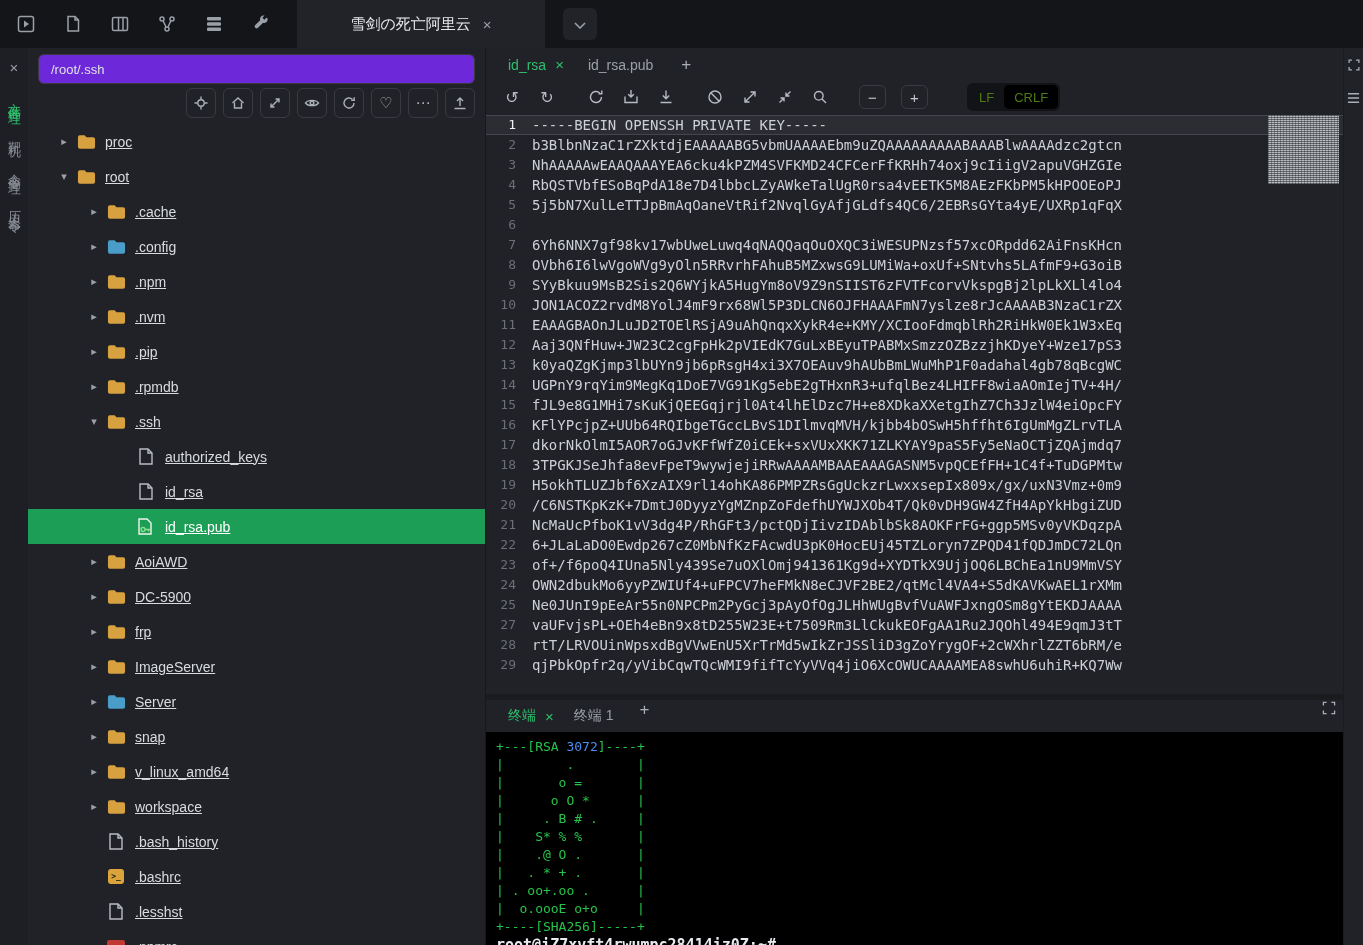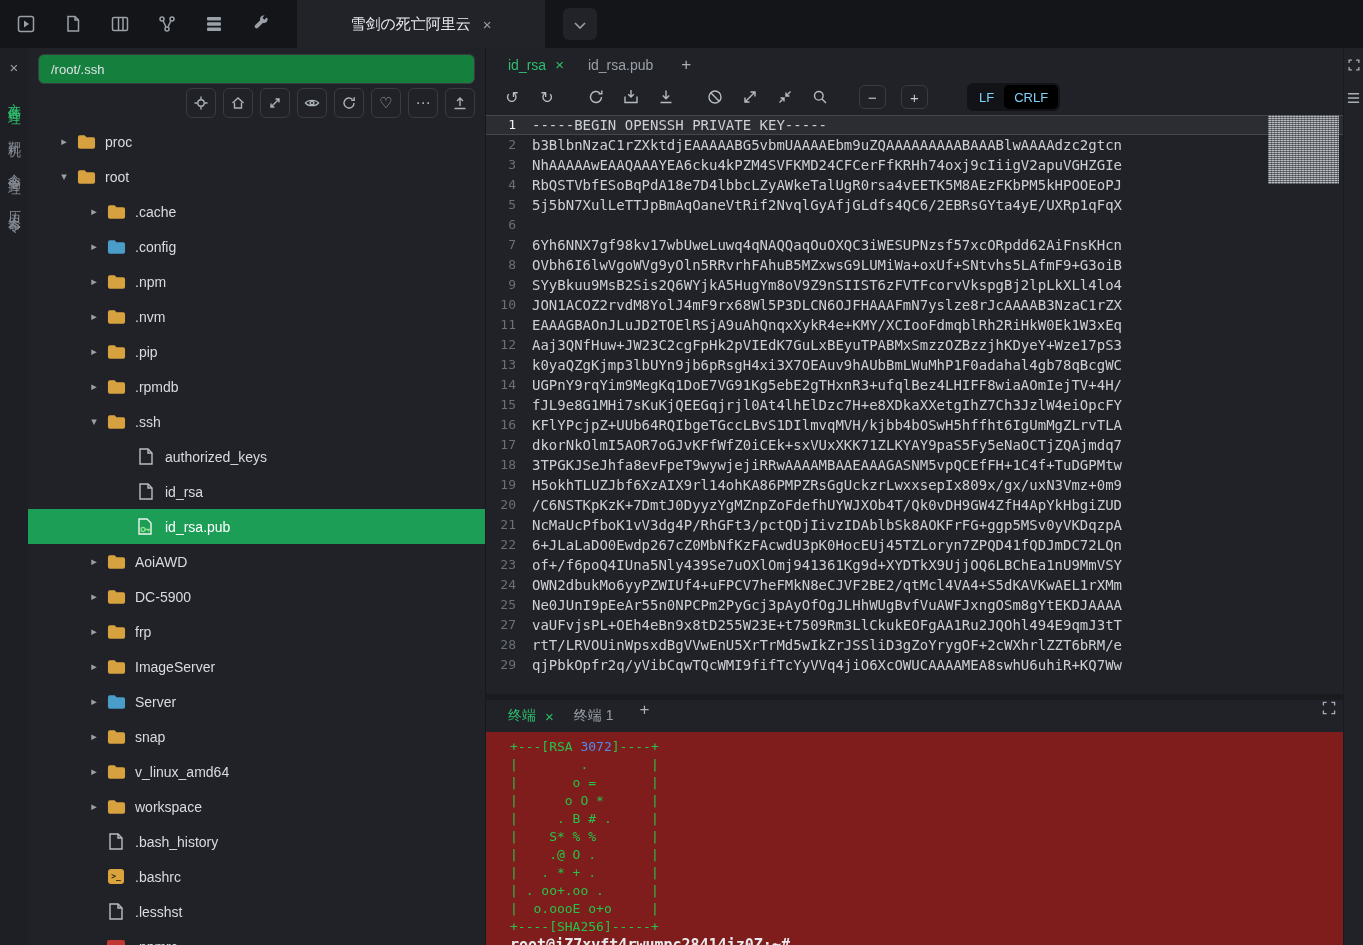--- a/index.html
+++ b/index.html
@@ -22,32 +22,32 @@
   .main{flex:1;display:flex;min-height:0;background:#212227;}
 
   .rail-left{flex:0 0 28px;background:#1e1f24;display:flex;flex-direction:column;align-items:center;padding-top:12px;}
   .rail-tab{writing-mode:vertical-rl;text-orientation:upright;font-size:13px;color:#878c94;
     margin-top:26px;letter-spacing:3px;cursor:pointer;white-space:nowrap;}
   .rail-tab.active{color:#2ebf6d;}
   .rail-tab:first-child{margin-top:18px;}
 
   .files{flex:0 0 458px;background:#212227;display:flex;flex-direction:column;border-right:1px solid #17181c;}
   .path-row{padding:6px 10px 2px;}
-  .path-input{height:30px;background:#15803d;border:1px solid #3a3b42;border-radius:6px;
+  .path-input{height:30px;background:#6d28d9;border:1px solid #3a3b42;border-radius:6px;
     color:#dfe2e6;font-size:13px;display:flex;align-items:center;padding:0 12px;cursor:text;}
   .ftools{display:flex;justify-content:flex-end;gap:7px;padding:2px 10px 6px;}
   .fbtn{width:30px;height:30px;border:1px solid #3a3b42;border-radius:6px;background:transparent;
     color:#aab0b8;display:flex;align-items:center;justify-content:center;font-size:15px;cursor:pointer;}
   .fbtn svg{display:block;}
   .tree{flex:1;overflow:hidden;padding-top:0;}
   .trow{height:35px;display:flex;align-items:center;font-size:14px;color:#d8dbe0;cursor:pointer;}
   .trow.sel{background:#1d9e57;color:#fff;}
   .arrow{width:20px;flex:0 0 20px;color:#9aa0a8;font-size:11px;text-align:center;}
   .ticon{width:24px;flex:0 0 24px;display:flex;justify-content:center;margin-right:7px;}
-  .tlabel{white-space:nowrap;}
+  .tlabel{white-space:nowrap;text-decoration:underline;}
   .shicon{background:#dba33c;color:#1b1c12;font:bold 8px "DejaVu Sans Mono",monospace;
     padding:3px 3px;border-radius:3px;}
   .npmicon{background:#c13832;color:#fff;font:bold 7px "DejaVu Sans Mono",monospace;
     padding:3px 2px;border-radius:2px;letter-spacing:.5px;}
 
   .right{flex:1;display:flex;flex-direction:column;min-width:0;}
   .rail-right{flex:0 0 20px;background:#212227;display:flex;flex-direction:column;align-items:center;
     padding-top:10px;gap:14px;border-left:1px solid #1a1b1f;}
   .rr-icon{cursor:pointer;}
 
@@ -61,41 +61,41 @@
   .plus{color:#aab0b8;font-size:17px;margin-left:16px;cursor:pointer;}
   .etools{height:32px;display:flex;align-items:center;gap:15px;padding-left:16px;color:#b6bbc2;}
   .etool{display:inline-flex;align-items:center;justify-content:center;width:20px;height:20px;
     font-size:16px;cursor:pointer;}
   .etool svg{display:block;}
   .sqbtn{width:27px;height:24px;border:1px solid #3a3b42;border-radius:6px;display:flex;
     align-items:center;justify-content:center;font-size:15px;color:#c6cad0;cursor:pointer;}
   .gap-l{margin-left:14px;}
   .le-group{margin-left:24px;background:#121316;border-radius:6px;display:flex;align-items:center;
     height:28px;padding:0 2px;}
-  .le{padding:0 10px;font-size:13px;color:#7dd3fc;cursor:pointer;height:24px;display:flex;align-items:center;}
+  .le{padding:0 10px;font-size:13px;color:#4d7c0f;cursor:pointer;height:24px;display:flex;align-items:center;}
   .le.crlf{background:#000;border-radius:5px;}
   .code{flex:1;position:relative;font-family:"DejaVu Sans Mono",monospace;font-size:14px;
     overflow:hidden;background:#212227;padding-top:2px;}
   .crow{display:flex;height:20px;line-height:20px;}
   .crow.active{background:#2c2d33;box-shadow:inset 0 -1px 0 #45464d,inset 0 1px 0 #45464d;}
   .lnum{flex:0 0 46px;text-align:right;padding-right:16px;color:#6a6f78;font-size:13px;}
   .crow.active .lnum{color:#eef0f3;}
   .ltxt{white-space:pre;color:#ccd0d6;}
   .minimap{position:absolute;top:2px;right:4px;width:71px;height:69px;background-color:#b9bdc2;
     background-image:repeating-linear-gradient(0deg,rgba(30,32,36,.55) 0 1px,transparent 1px 2px),
       repeating-linear-gradient(90deg,rgba(30,32,36,.35) 0 1px,transparent 1px 3px);}
 
   
   .term{flex:1;display:flex;flex-direction:column;min-height:0;}
   .ttabs{height:32px;display:flex;align-items:flex-start;padding-left:12px;}
   .ttab{display:flex;align-items:center;gap:9px;padding:0 10px;font-size:14px;color:#9aa0a8;cursor:pointer;}
   .ttab.active{color:#2ebf6d;}
   .ttab.active .x{color:#2ebf6d;}
   .texpand{margin-left:auto;margin-right:6px;cursor:pointer;}
-  .tbody{flex:1;background:#7f1d1d;padding:6px 0 0 24px;font-family:"DejaVu Sans Mono",monospace;
+  .tbody{flex:1;background:#000000;padding:6px 0 0 10px;font-family:"DejaVu Sans Mono",monospace;
     font-size:13px;line-height:18px;color:#25c348;overflow:hidden;}
   .tline{white-space:pre;}
   .thi{color:#4d8df0;}
   .tprompt{color:#e8eaee;white-space:pre;font-size:15px;font-weight:bold;}
 </style>
 </head>
 <body>
 
 <div class="app">
 

